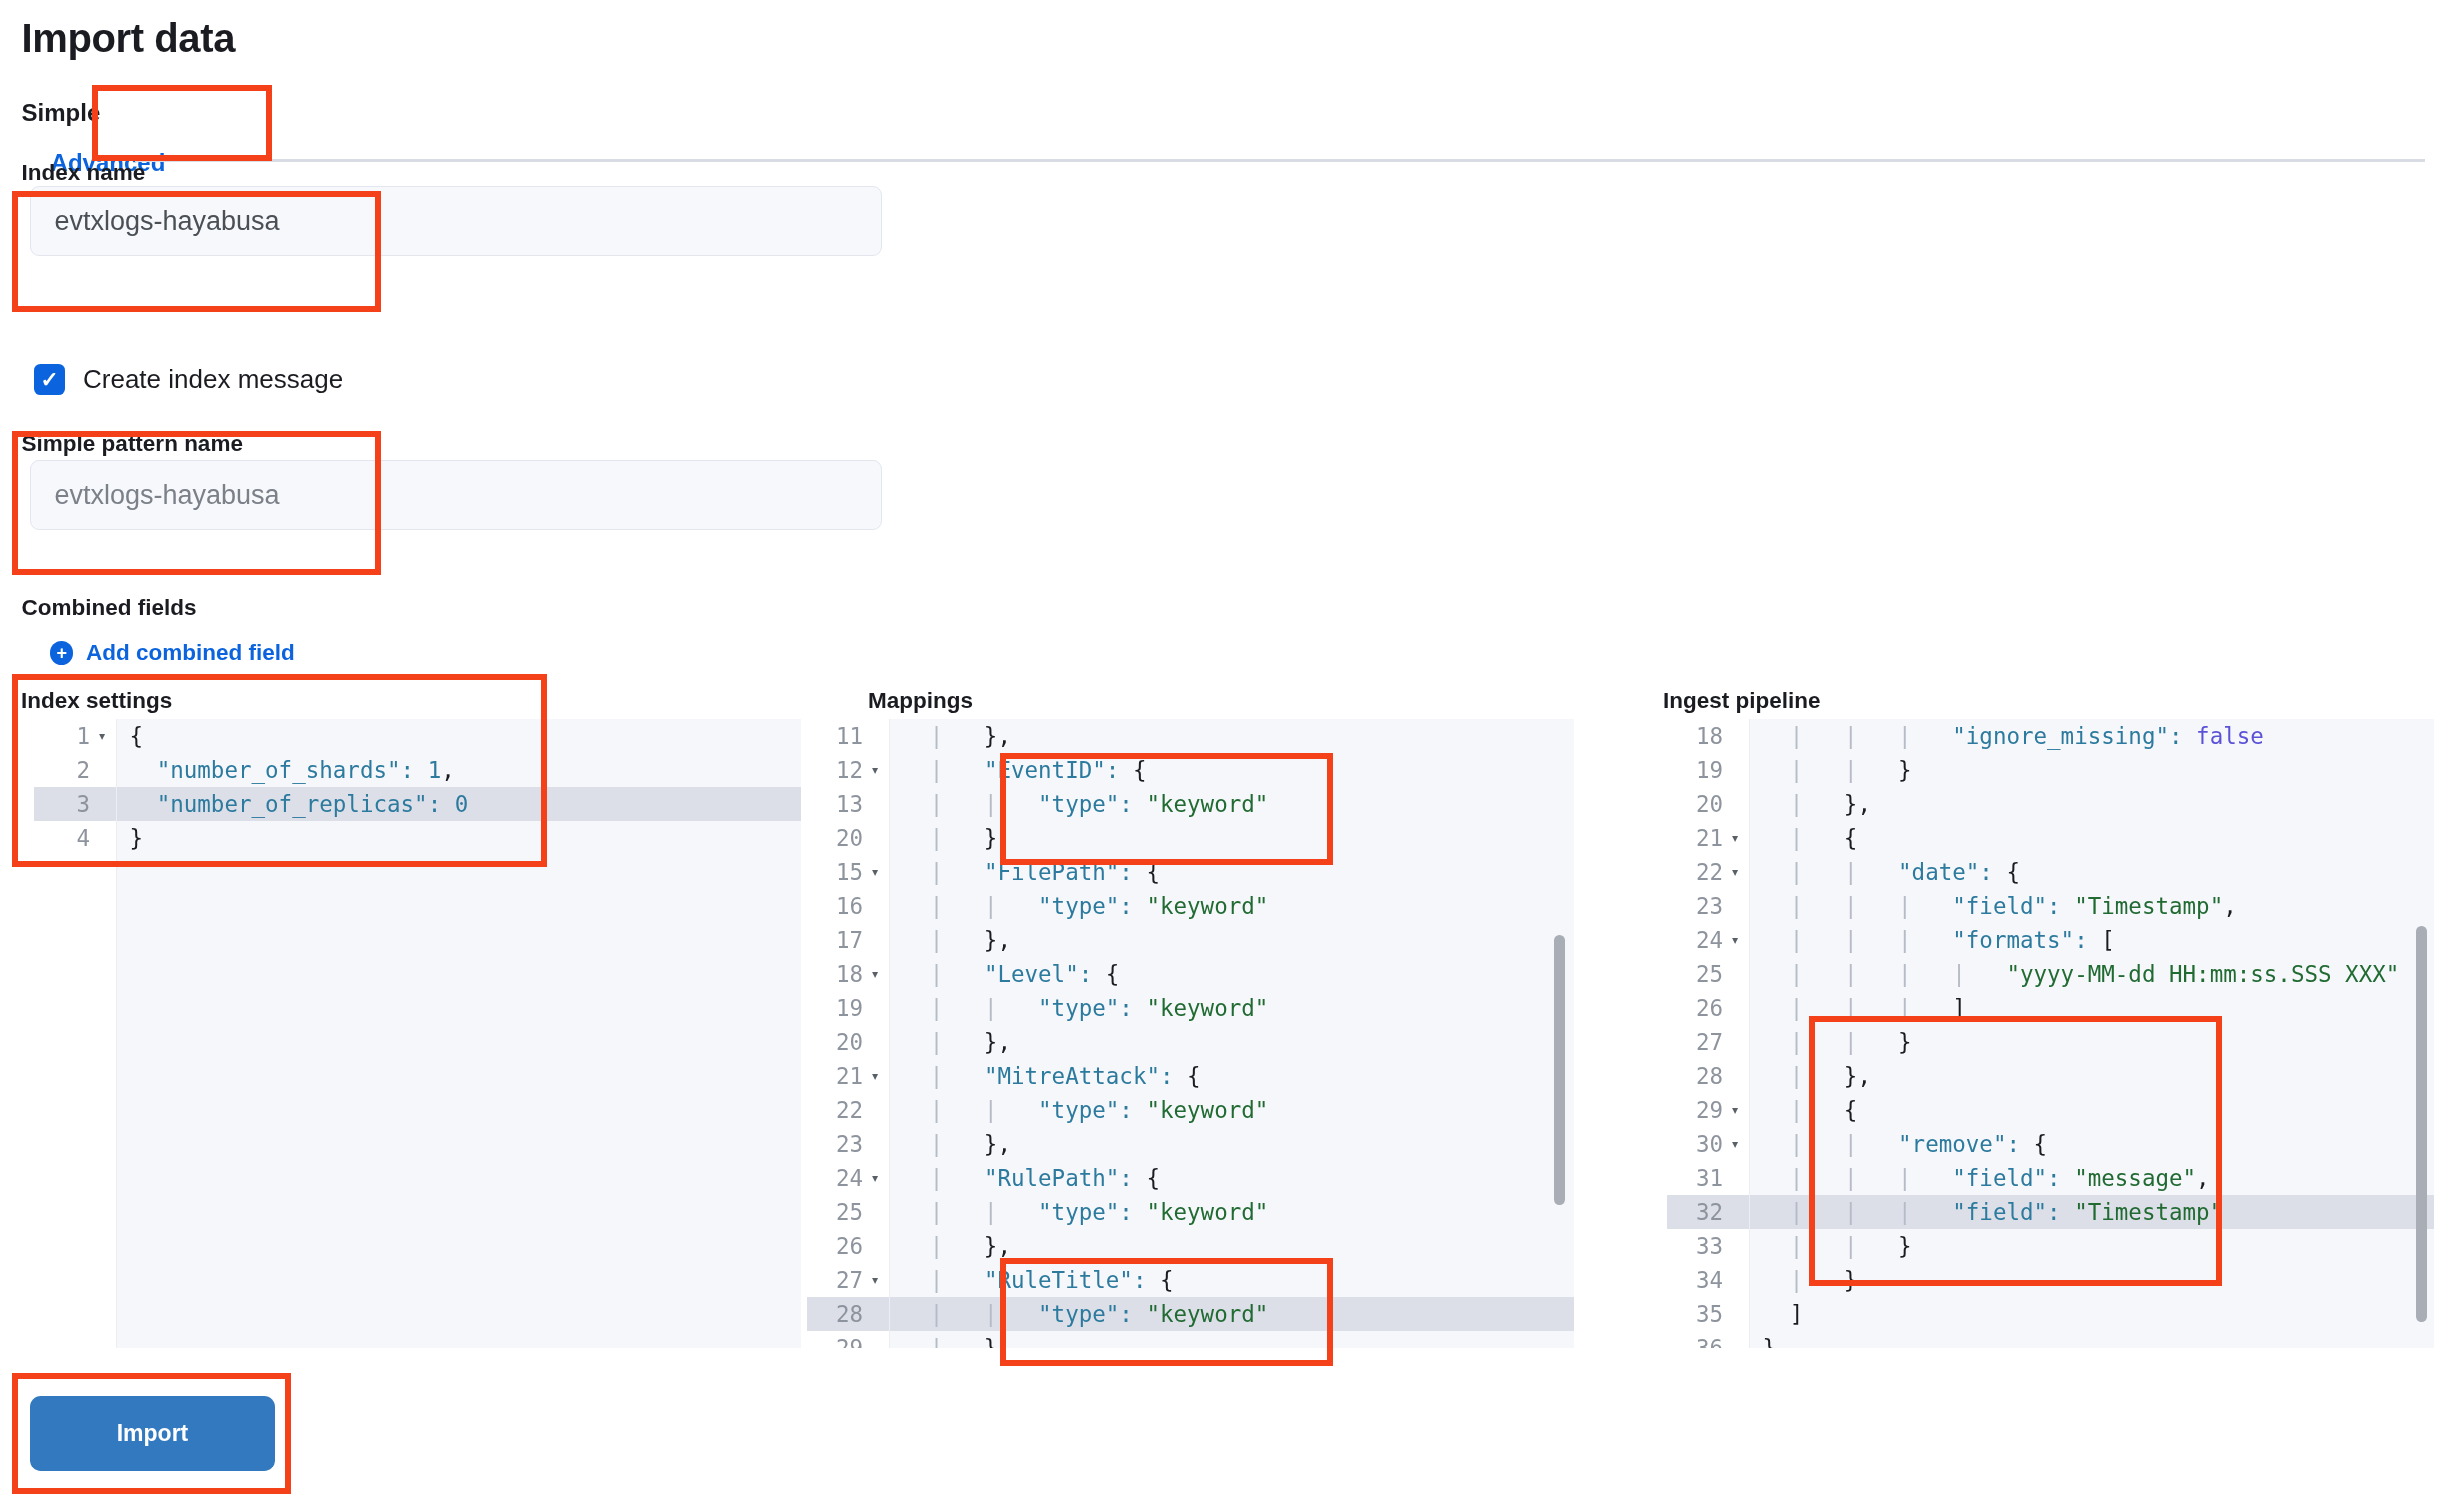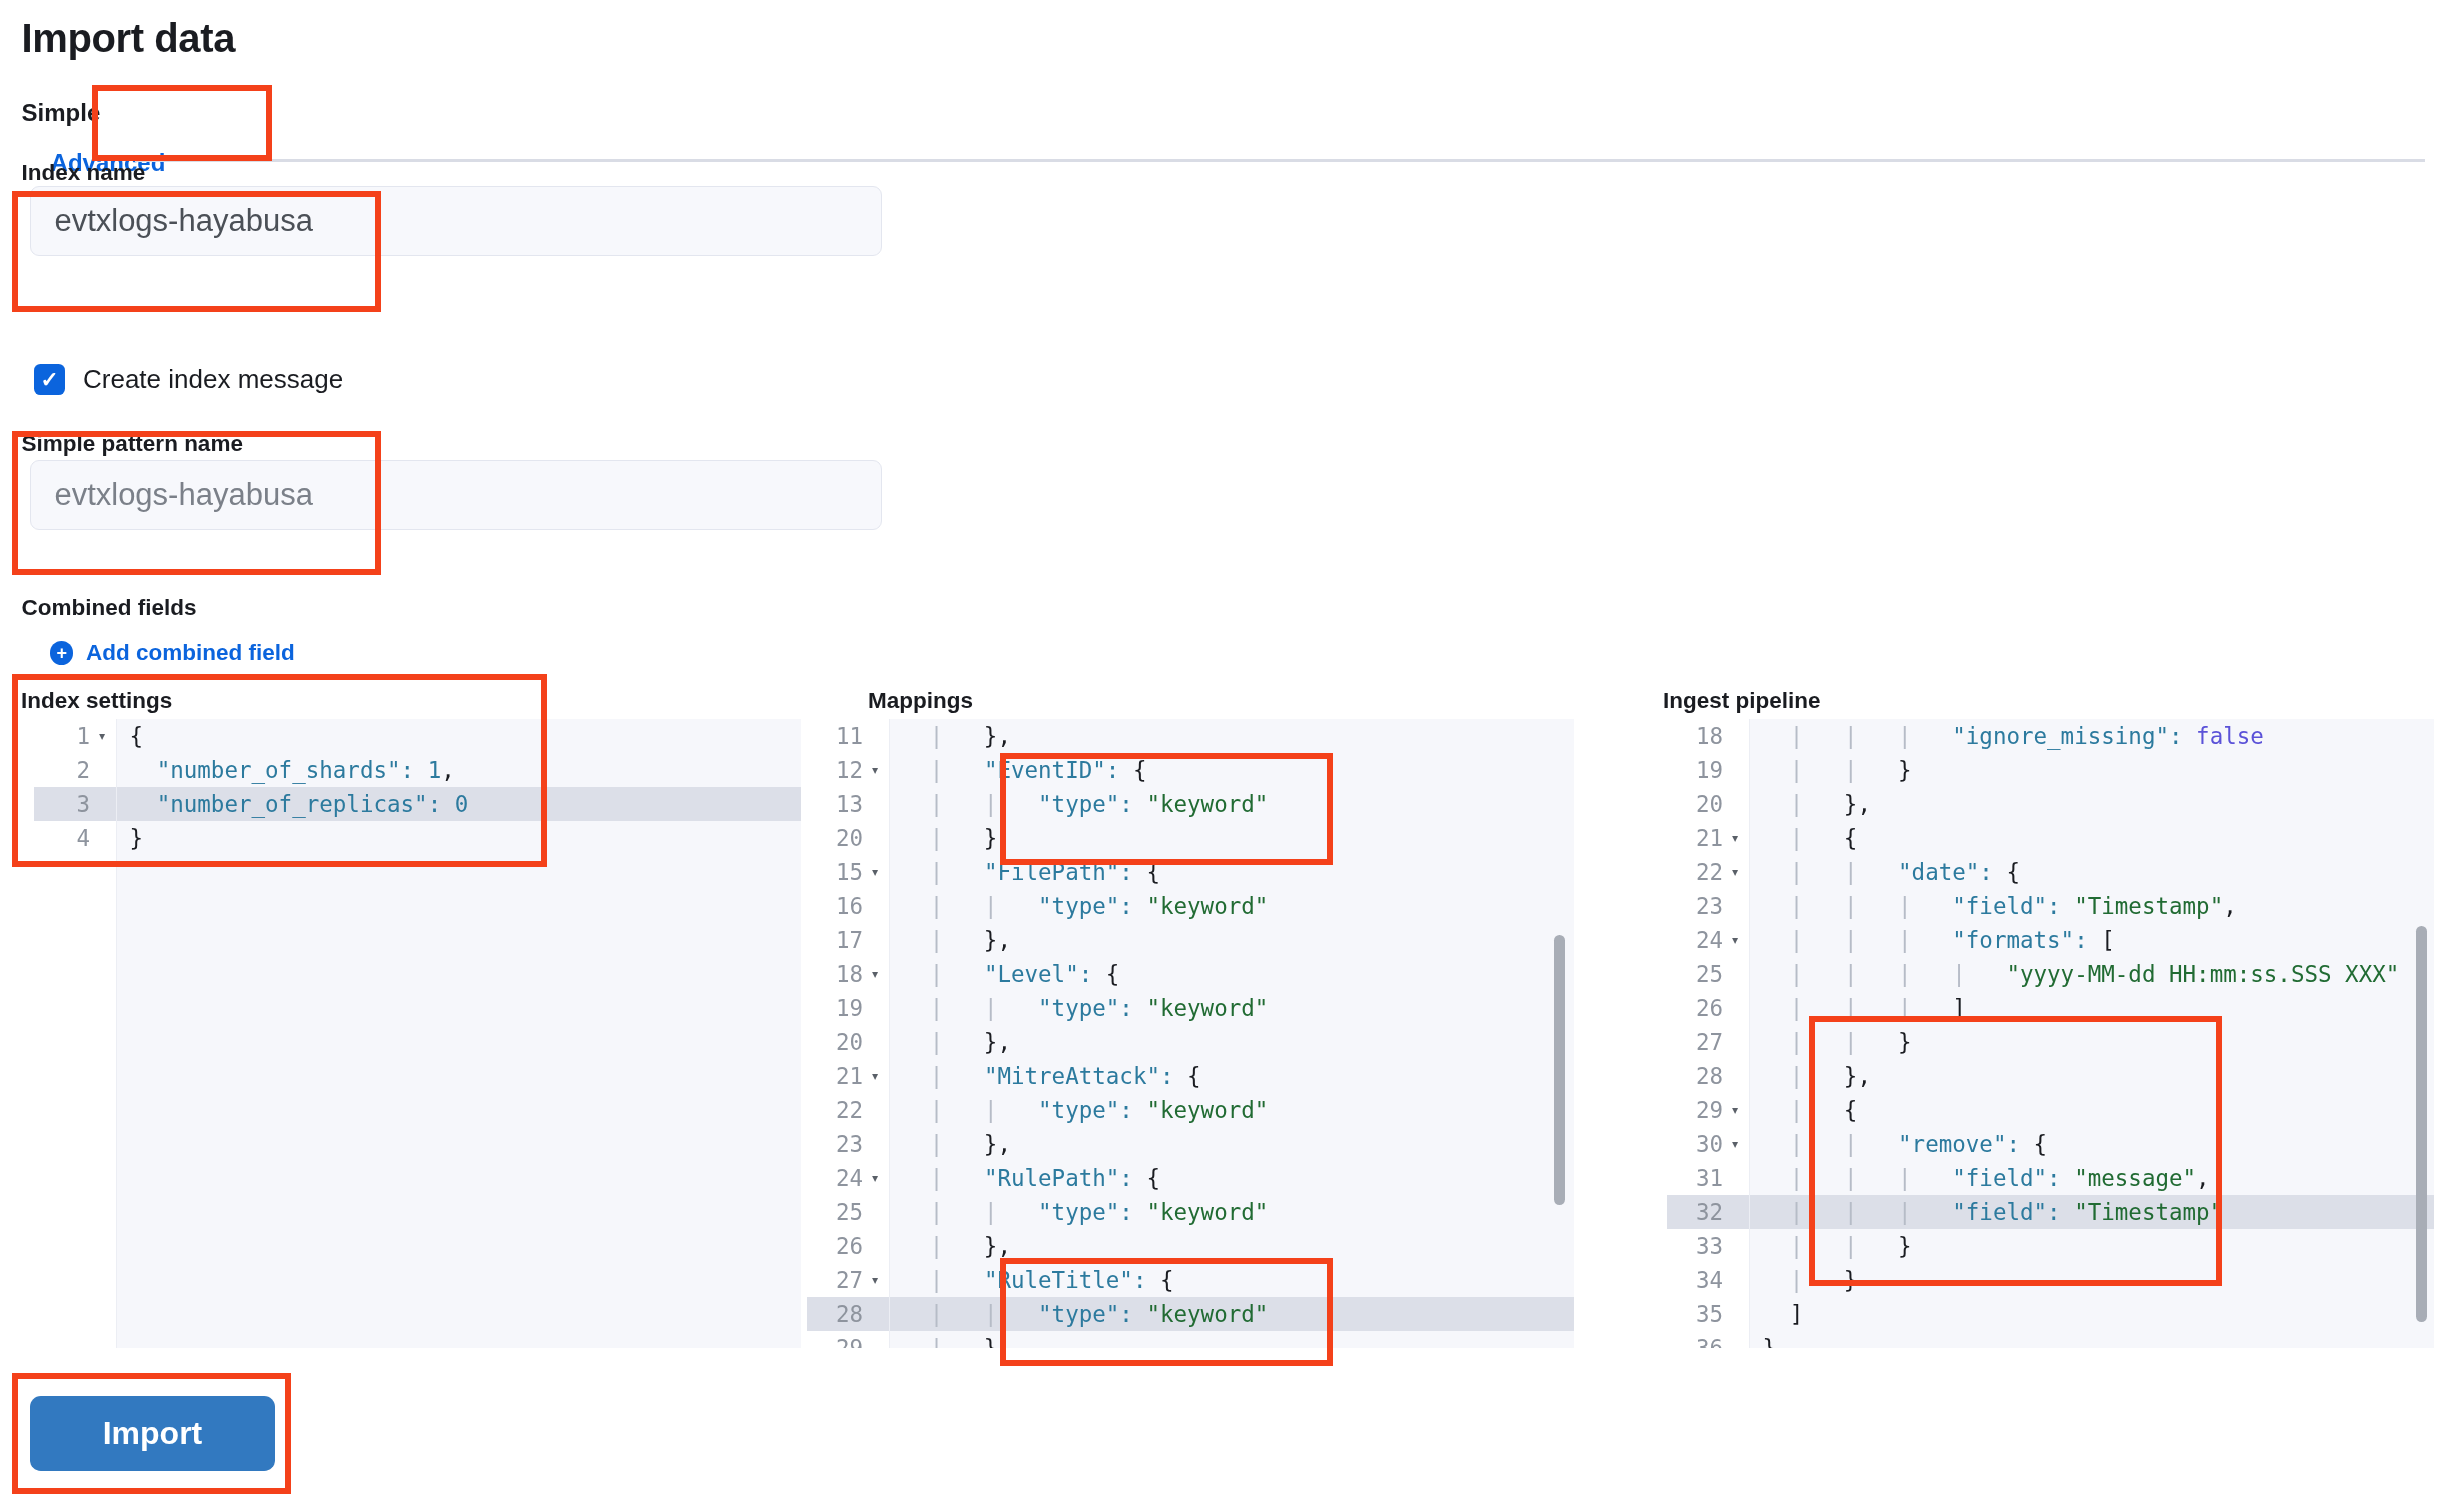--- a/index.html
+++ b/index.html
@@ -39,21 +39,21 @@
 
   
   .field-label {
     position:absolute; font-size:22.5px; font-weight:bold; color:#1a1c21;
   }
   .text-input {
     position:absolute;
     background:#f7f8fc;
     border:0.9px solid #e3e6ef;
     border-radius:9px;
-    font-size:31px;
+    font-size:27px;
     color:#4b5057;
     padding:0 23.4px;
     display:flex; align-items:center;
     font-family:"Liberation Sans", sans-serif;
   }
   .text-input.muted { color:#7b8089; }
 
   
   #create-pattern-row {
     position:absolute; left:34px; top:364px;
@@ -108,21 +108,21 @@
   .g { color:#b6bcc7; }      
 
   .vscroll {
     position:absolute; width:10.8px; border-radius:5.4px; background:#a8adb6;
   }
 
   
   #import-button {
     position:absolute; left:30px; top:1396px; width:245px; height:75px;
     background:#3279c0; color:#ffffff; border:none; border-radius:10.8px;
-    font-size:32px; font-weight:bold; font-family:"Liberation Sans", sans-serif;
+    font-size:23px; font-weight:bold; font-family:"Liberation Sans", sans-serif;
     cursor:pointer;
   }
 
   
   .redbox {
     position:absolute; border:6.3px solid #f4411a; pointer-events:none;
   }
 </style>
 </head>
 <body>

